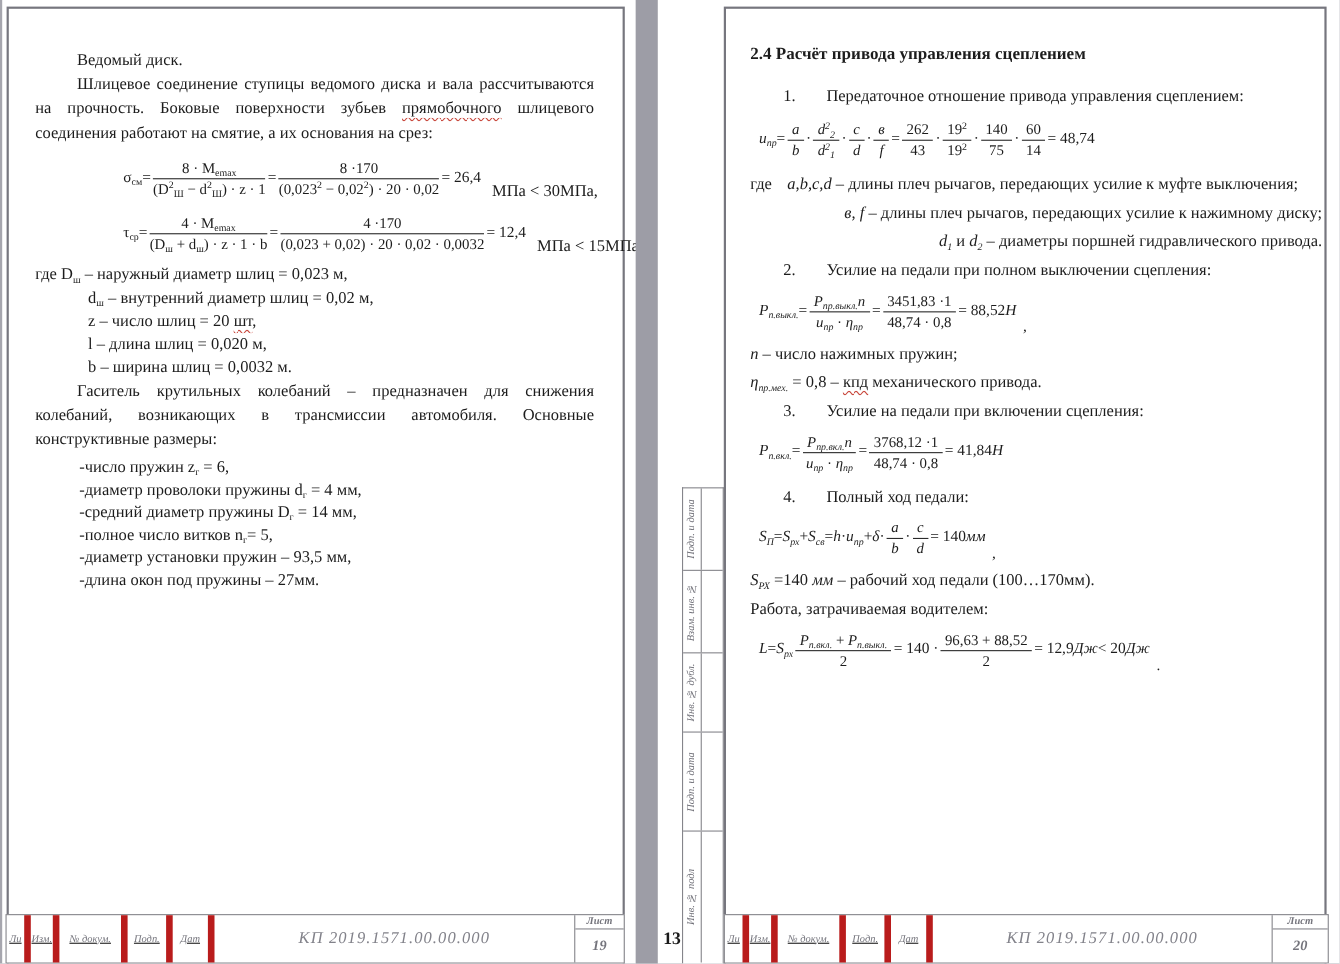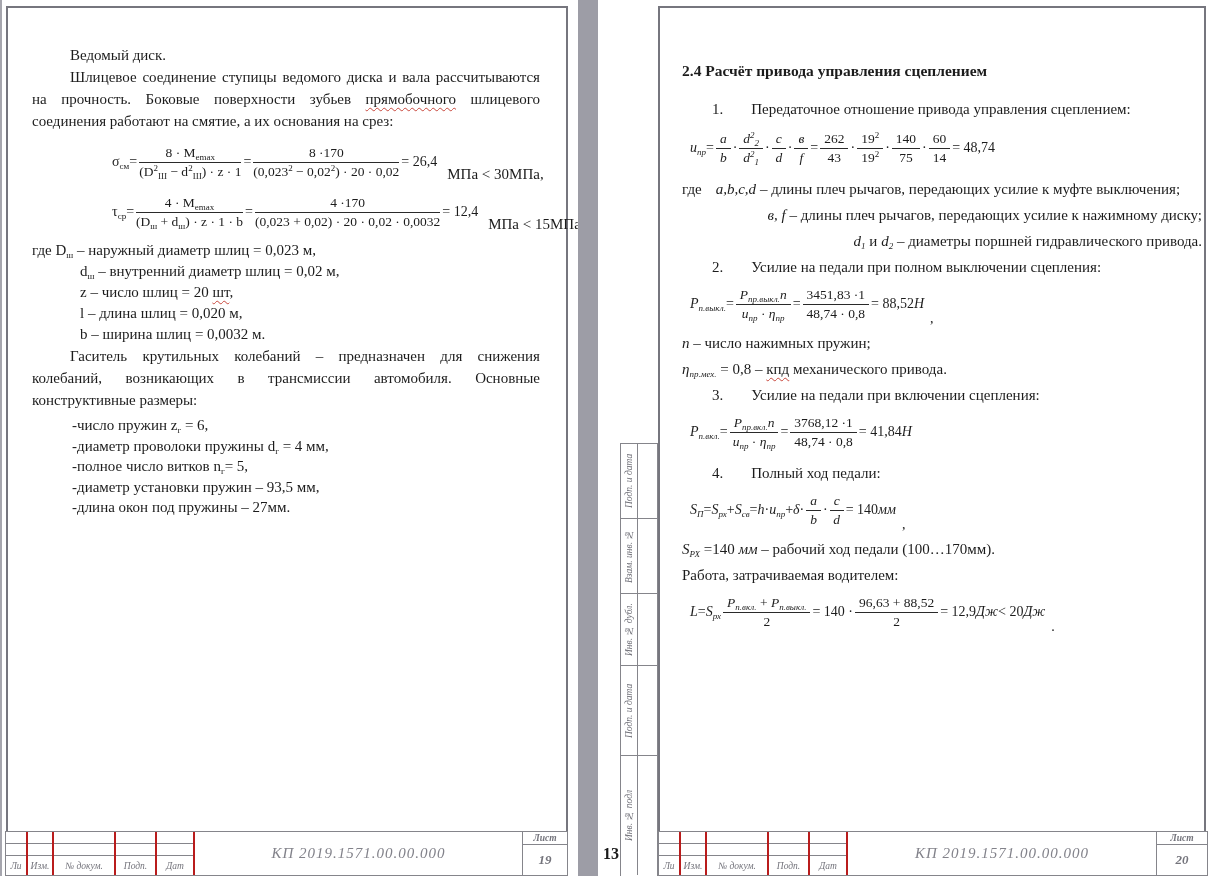--- a/index.html
+++ b/index.html
@@ -12,21 +12,21 @@
   .page{position:absolute;top:0;bottom:0;background:#ffffff;}
   .page-left{left:2px;width:576px;}
   .page-right{left:598px;width:620px;}
   .gap{position:absolute;top:0;bottom:0;left:578px;width:20px;background:#9d9da6;}
   .frame{position:absolute;border:2px solid #76767e;}
   .frame-left{left:4px;right:10px;top:6px;bottom:-2px;}
   .frame-right{left:60px;right:12px;top:6px;bottom:-2px;}
 
   .content{position:absolute;}
   .content-left{left:30px;top:44px;width:508px;}
-  .content-right{left:84px;top:60px;width:520px;}
+  .content-right{left:84px;top:39px;width:520px;}
 
   .t{font-size:15px;line-height:22px;white-space:nowrap;}
   .just{white-space:normal;text-align:justify;}
   .ind{text-indent:38px;}
   .wl{line-height:21px;}
   .wl-sub{margin-left:48px;}
   .spring{line-height:20.5px;margin-left:40px;}
   .heading{font-weight:bold;font-size:15.5px;line-height:22px;white-space:nowrap;}
   .num-item{margin-left:30px;line-height:22px;}
   .where-sub{margin-left:36px;text-align:right;}
@@ -51,21 +51,21 @@
     text-decoration-thickness:1px;
     text-underline-offset:3px;
   }
   .after{position:relative;top:12px;margin-left:10px;font-size:15px;}
   .after2{position:relative;top:15px;margin-left:6px;font-size:14px;}
 
   
   .tb{position:absolute;height:45px;display:flex;border:1.5px solid #85858b;background:#fff;box-sizing:border-box;}
   .tb-left{left:3px;width:563px;top:831px;}
   .tb-right{left:60px;width:550px;top:831px;}
-  .col{border-right:2px solid #b91c1c;display:flex;flex-direction:column;box-sizing:border-box;}
+  .col{border-right:6px solid #b91c1c;display:flex;flex-direction:row;box-sizing:border-box;text-decoration:underline;}
   .c{height:12px;border-bottom:1px solid #85858b;box-sizing:border-box;}
   .cl{flex:1;display:flex;align-items:center;justify-content:center;
       font-style:italic;font-size:9.5px;color:#74747c;overflow:hidden;}
   .w1{width:22px;}.w2{width:26px;}.w3{width:62px;}.w4{width:41px;}.w5{width:38px;}
   .coldoc{flex:1;display:flex;align-items:center;justify-content:center;border-right:1px solid #85858b;}
   .docnum{font-style:italic;font-size:15px;letter-spacing:1px;color:#82828a;white-space:nowrap;}
   .collist{width:44px;display:flex;flex-direction:column;font-weight:bold;}
   .collist-r{width:50px;}
   .list-top{height:13px;border-bottom:1px solid #85858b;font-style:italic;font-size:9.5px;
     color:#74747c;display:flex;align-items:center;justify-content:center;box-sizing:border-box;}
@@ -126,20 +126,21 @@
         <span class="after"> МПа &lt; 15МПа,</span>
       </div>
     <div class="t wl mt4"><span>где  D<sub>ш</sub></span><span> – наружный диаметр шлиц = 0,023 м,</span></div>
     <div class="t wl wl-sub"><span>d<sub>ш</sub></span><span> – внутренний диаметр шлиц = 0,02 м,</span></div>
     <div class="t wl wl-sub"><span>z –  число шлиц  = 20 </span><span class="misspell">шт</span><span>,</span></div>
     <div class="t wl wl-sub"><span>l – длина шлиц  = 0,020 м,</span></div>
     <div class="t wl wl-sub"><span>b – ширина шлиц = 0,0032 м.</span></div>
     <div class="t just ind"><span>Гаситель крутильных колебаний – предназначен для снижения колебаний, возникающих в трансмиссии автомобиля. Основные конструктивные размеры:</span></div>
     <div class="t spring mt4"><span>-число пружин z<sub>г</sub></span><span> = 6,</span></div>
     <div class="t spring"><span>-диаметр проволоки пружины d<sub>г</sub></span><span> = 4 мм,</span></div>
+    <div class="t spring"><span>-средний диаметр пружины D<sub>г</sub></span><span> = 14 мм,</span></div>
     <div class="t spring"><span>-полное число витков n<sub>г</sub></span><span>= 5,</span></div>
     <div class="t spring"><span>-диаметр установки пружин – 93,5 мм,</span></div>
     <div class="t spring"><span>-длина окон под пружины – 27мм.</span></div>
   </div>
 
   <div class="tb tb-left">
     <div class="col w1">
         <div class="c"></div>
         <div class="c"></div>
         <div class="cl">Ли</div>

